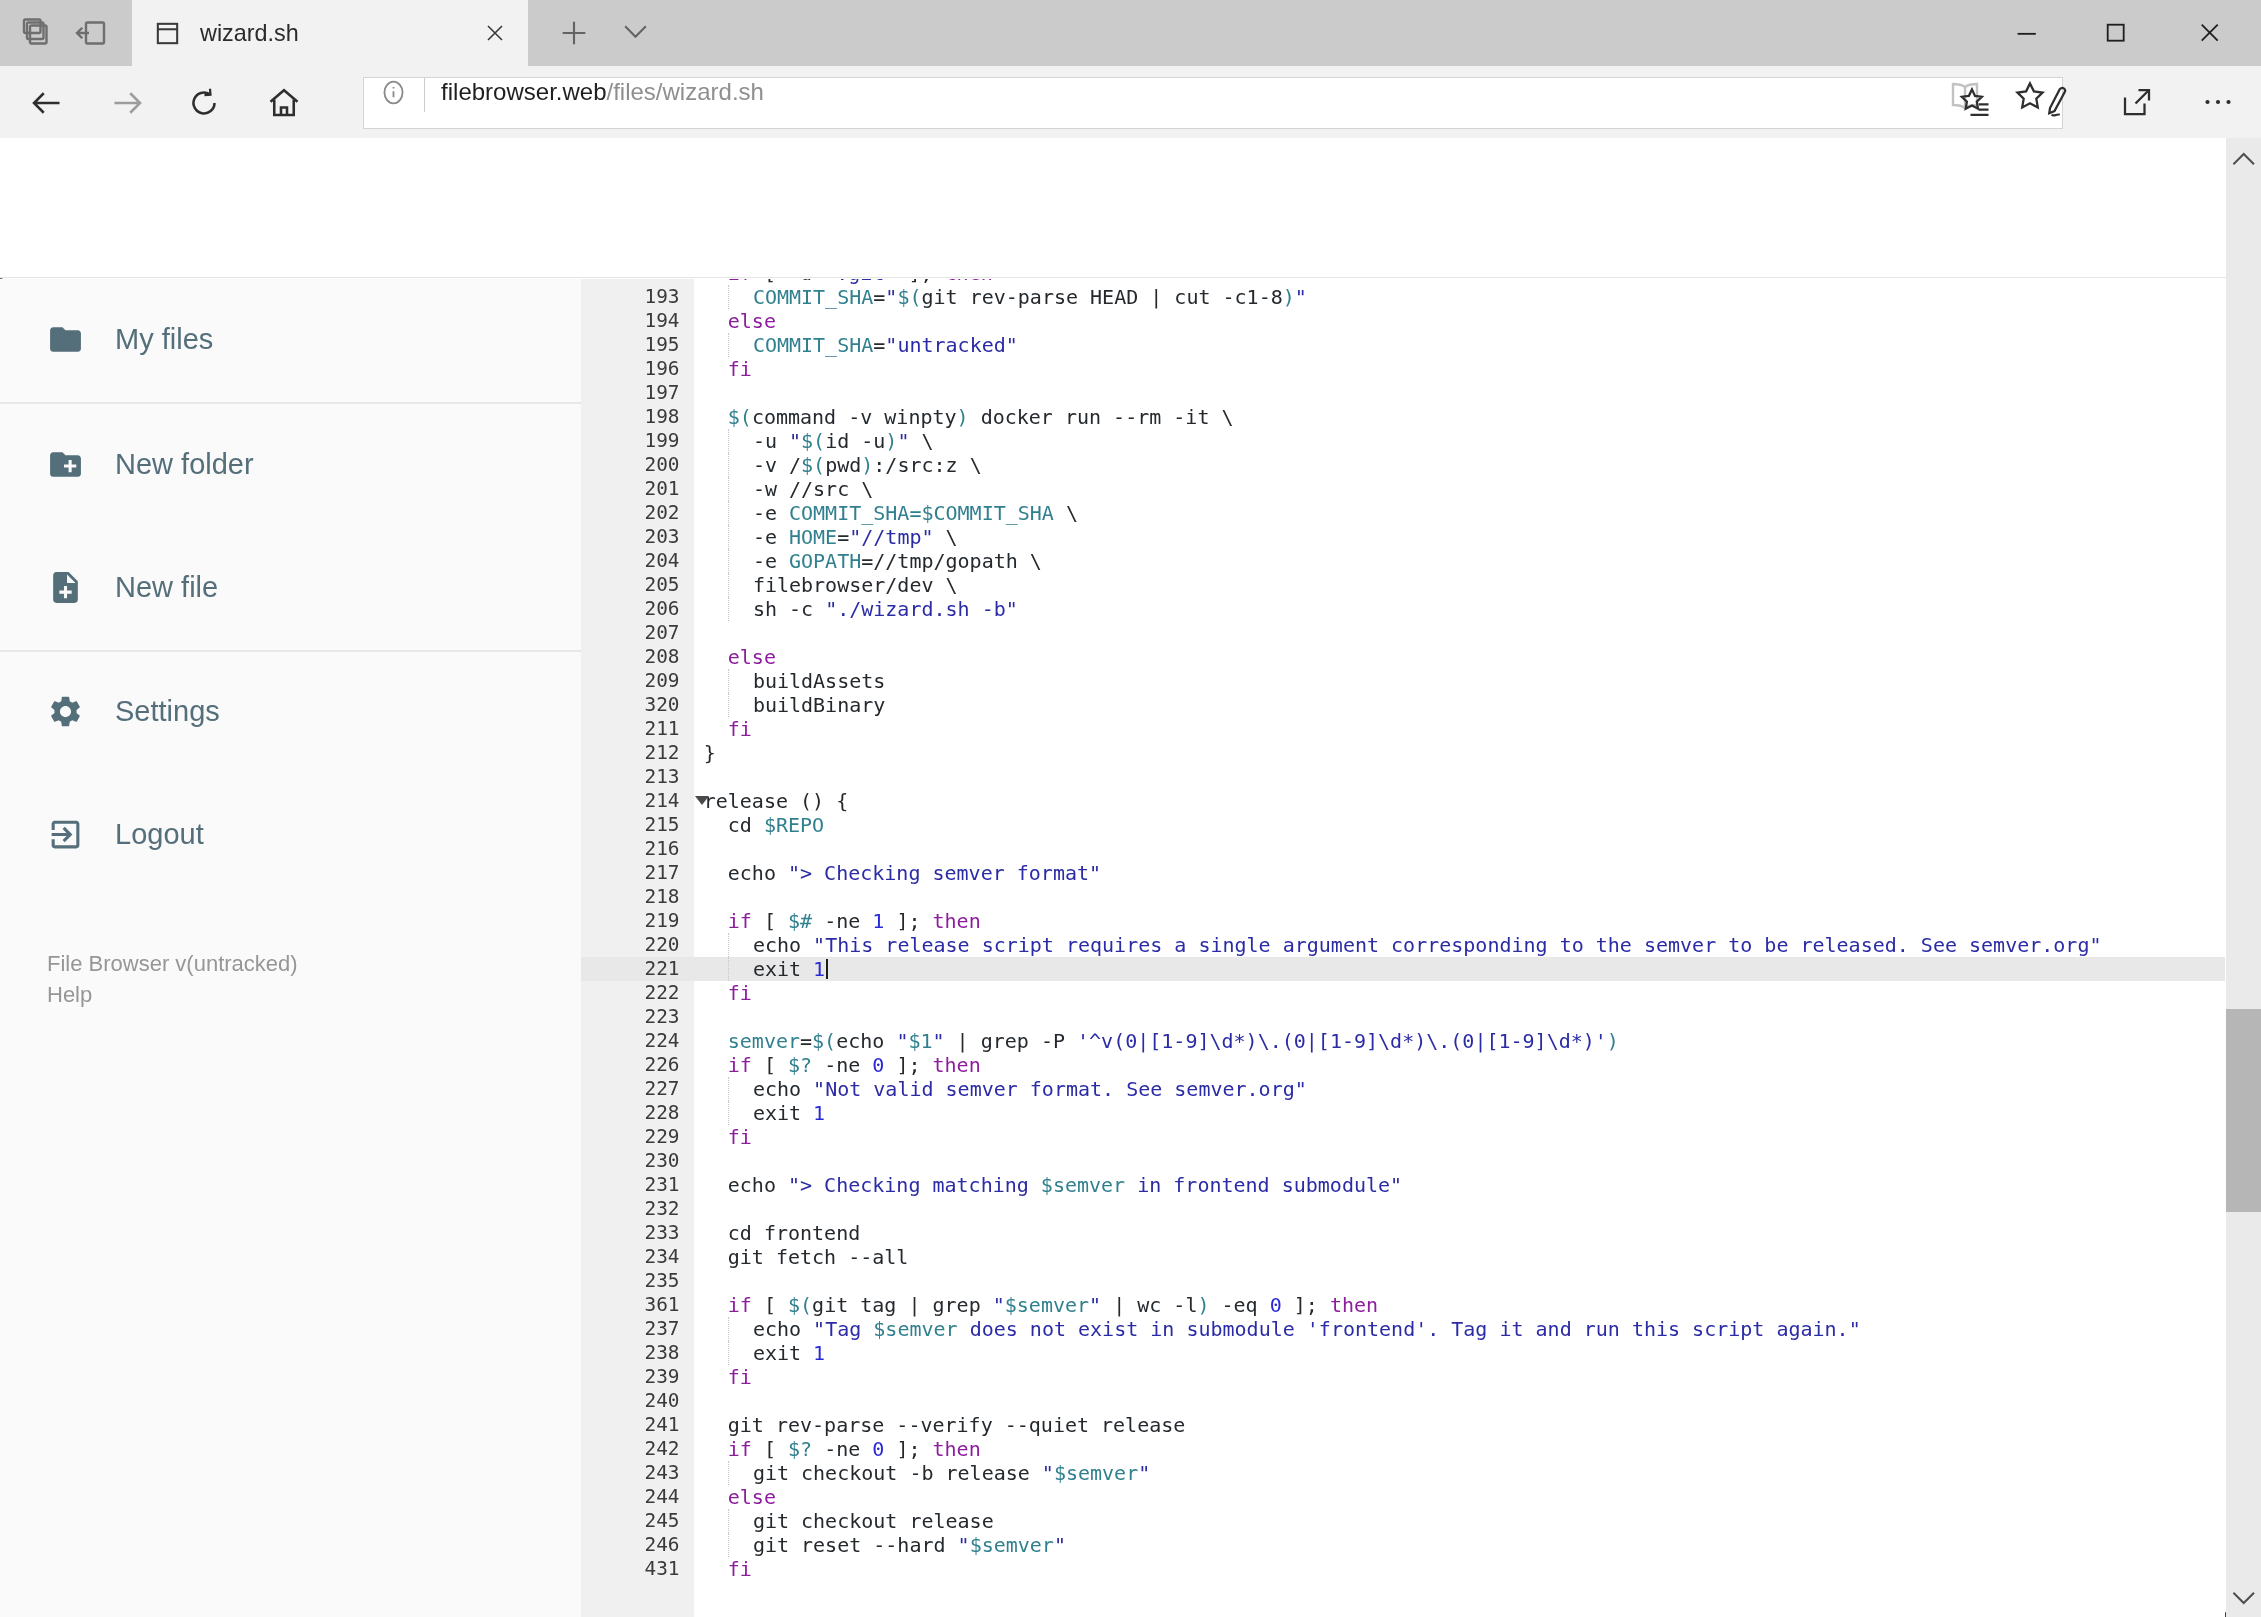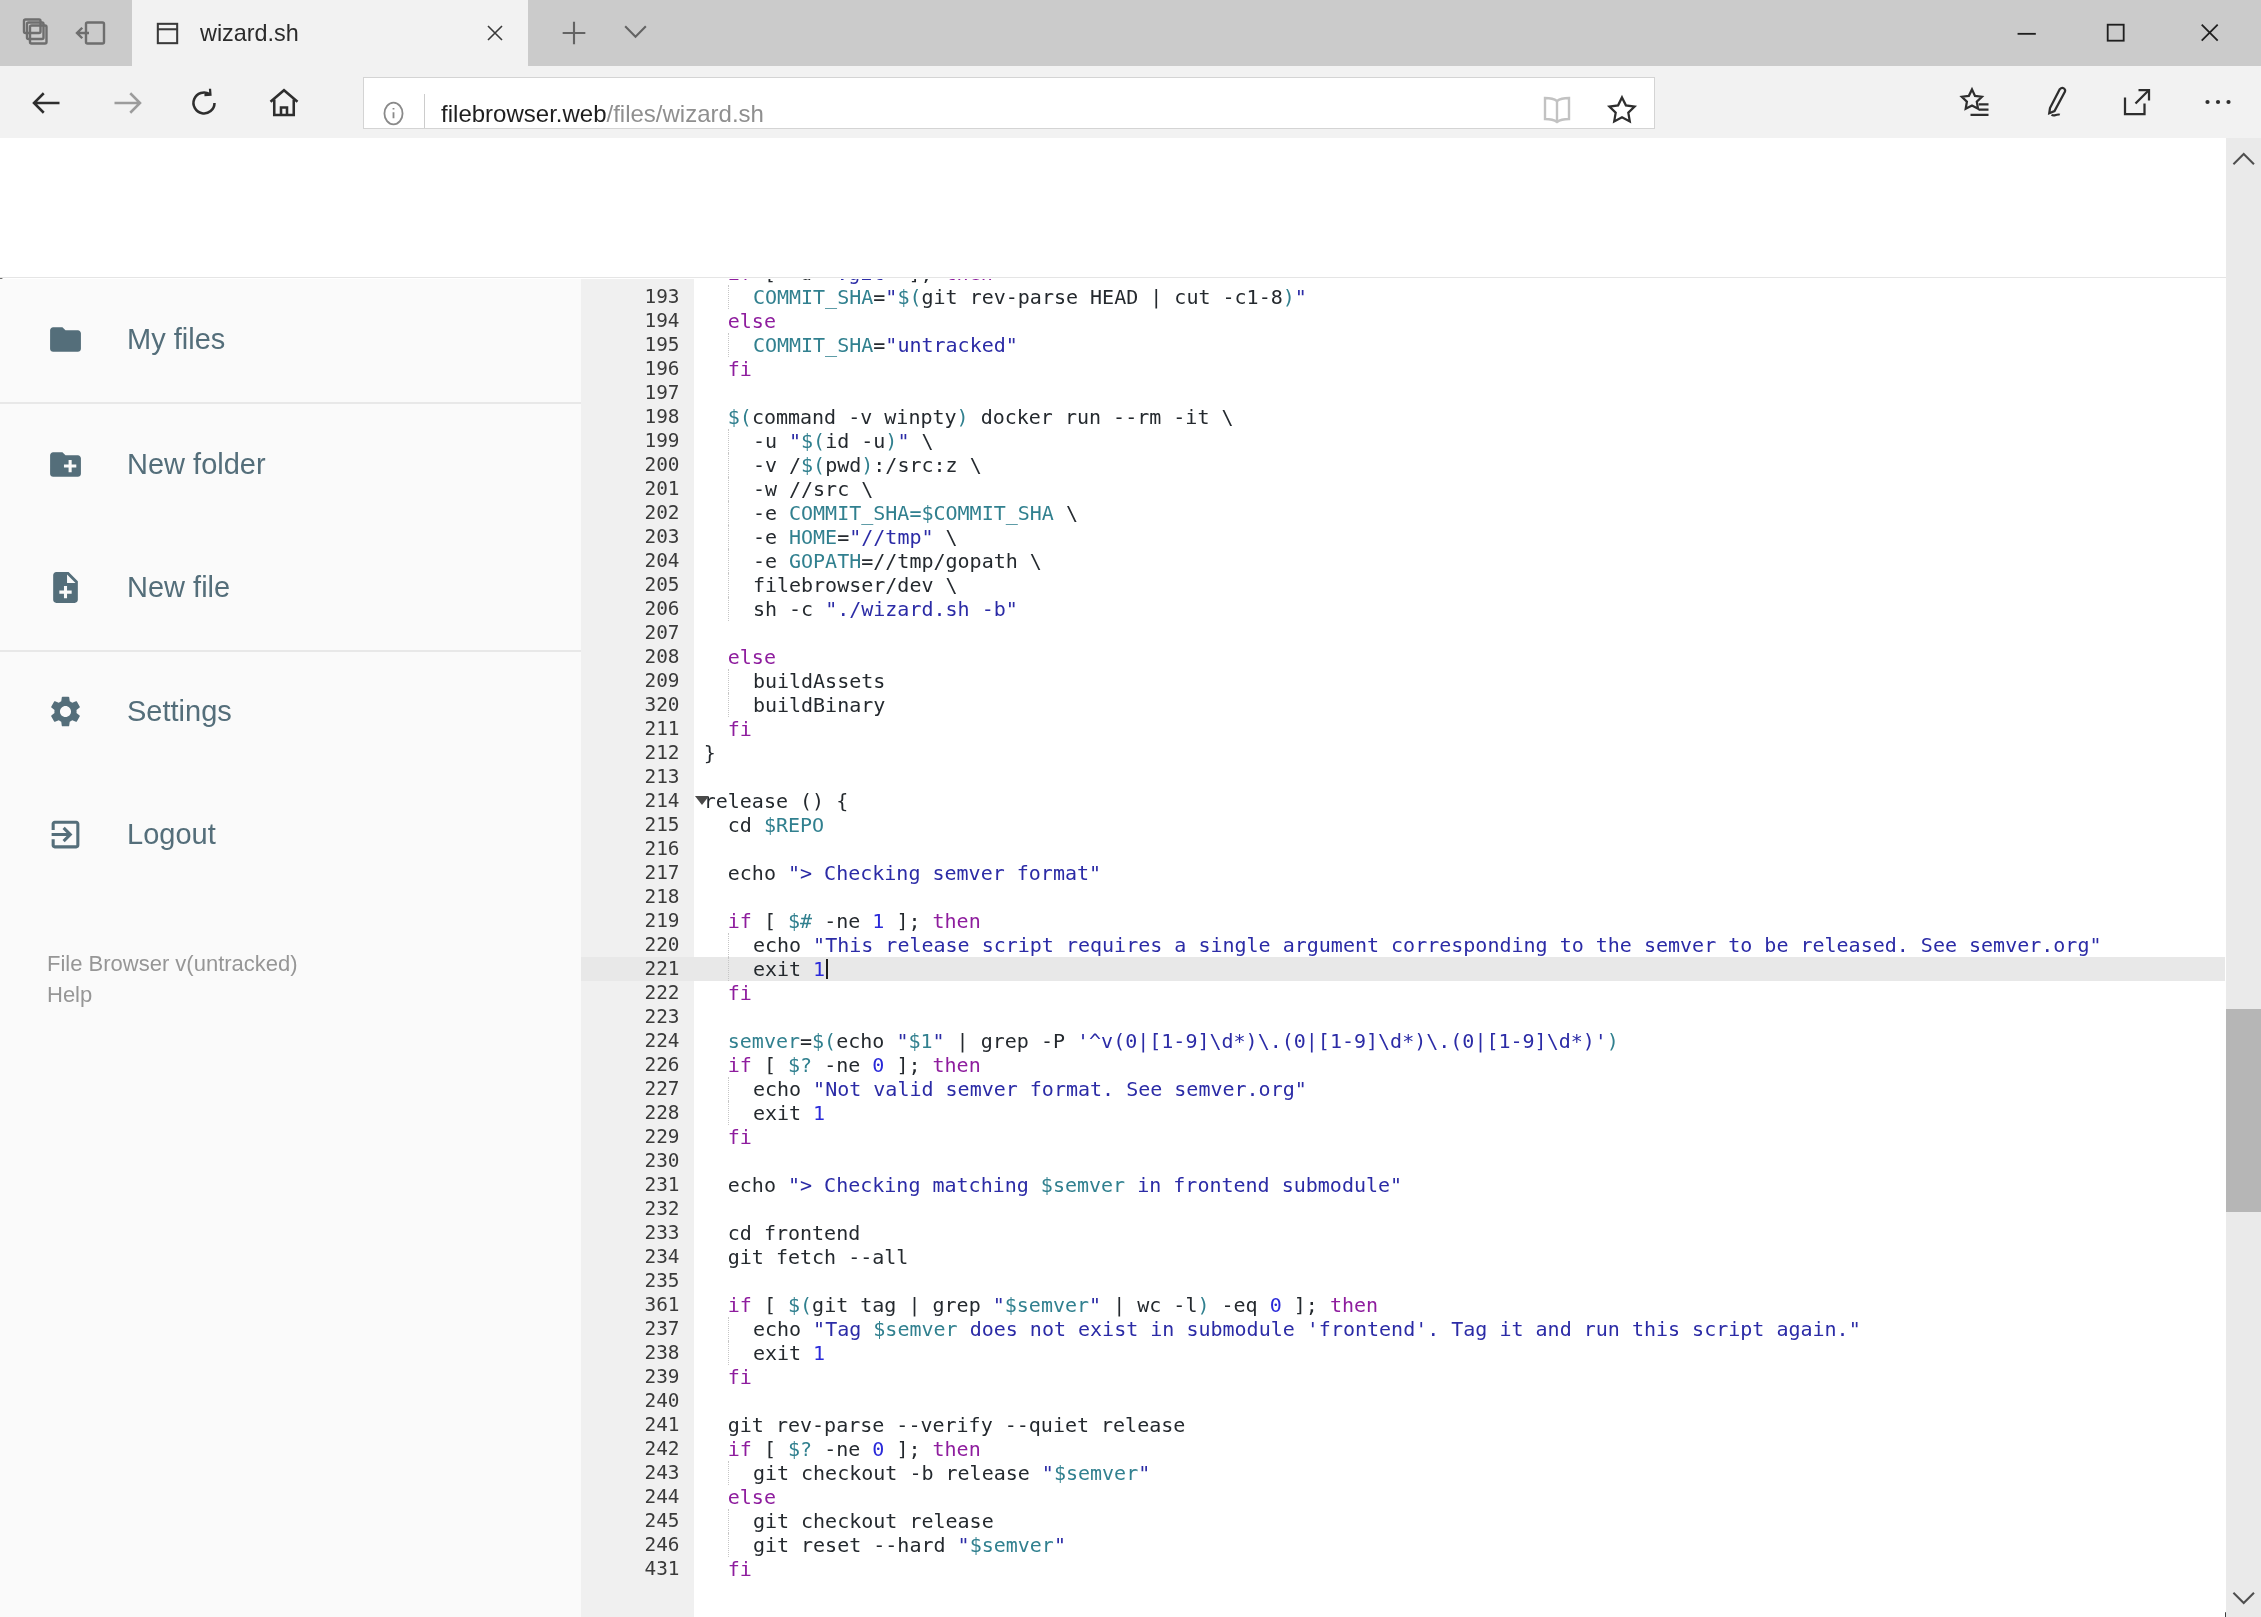--- a/index.html
+++ b/index.html
@@ -15,22 +15,22 @@
        display:flex;align-items:center;gap:18px;padding:0 21px;box-sizing:border-box;}
   .tab-title{font-size:23.4px;color:#2b2b2b;flex:1;white-space:nowrap;overflow:hidden;}
   .newtab{position:absolute;left:557px;top:16px;width:34px;height:34px;}
   .tabdrop{position:absolute;left:620px;top:21px;width:31px;height:24px;}
   .wbtn{position:absolute;top:0;height:66px;display:flex;align-items:center;justify-content:center;}
   .wbtn.min{left:1982px;width:89px}.wbtn.max{left:2071px;width:89px}.wbtn.cls{left:2160px;width:100px}
 
   
   .urlrow{position:absolute;left:0;top:66px;width:100%;height:72px;background:#f2f2f2;}
   .navbtn{position:absolute;top:18.6px;width:36px;height:36px;}
-  .urlbox{position:absolute;left:363px;top:10.5px;width:1292px;height:52px;background:#fff;
-          border:1.6px solid #d4d4d4;box-sizing:border-box;display:flex;align-items:flex-end;}
+  .urlbox{position:absolute;left:363px;top:10.5px;width:1700px;height:52px;background:#fff;
+          border:1.6px solid #d4d4d4;box-sizing:border-box;display:flex;align-items:flex-start;}
   .url-info{margin-left:14.5px;width:29px;height:29px;flex:0 0 auto}
   .url-sep{width:1.6px;height:34px;background:#ccc;margin:0 16px;flex:0 0 auto}
   .url-text{font-size:24px;white-space:nowrap}
   .url-host{color:#1f1f1f}.url-path{color:#8f8f8f}
   .url-right{margin-left:auto;display:flex;align-items:center;gap:29px;margin-right:14.5px}
   .browtools{position:absolute;left:1957px;top:0;height:72px;display:flex;align-items:center;gap:45px}
   .browtools .bt{width:36px;height:36px}
 
   
   .appheader{position:absolute;left:0;top:138px;width:2226px;height:140px;background:#fff;
@@ -42,21 +42,21 @@
              gap:21px;padding-left:26px;box-sizing:border-box;}
   .searchbox input{border:none;background:transparent;outline:none;font-family:"Liberation Sans",sans-serif;
                    font-size:27px;color:#444;width:662px;}
   .searchbox input::placeholder{color:#9e9e9e;opacity:1}
   .apptools{position:absolute;left:1449px;top:191px;display:flex;gap:50px;}
   .apptools .tool{width:36px;height:36px;}
   .apptools svg{fill:#546e7a}
 
   
   .sidebar{position:absolute;left:0;top:279px;width:581px;height:1338px;background:#fafafa;}
-  .sitem{position:absolute;left:0;width:581px;height:89px;display:flex;align-items:center;gap:43px;
+  .sitem{position:absolute;left:0;width:581px;height:89px;display:flex;align-items:center;gap:31px;
          padding-left:47px;box-sizing:border-box;color:#546e7a;font-size:29px;}
   .sitem svg{fill:#546e7a;width:37px;height:37px;flex:0 0 auto}
   .sdiv{position:absolute;left:0;width:581px;height:1.6px;background:#e8e8e8;}
   .sfoot{position:absolute;left:47px;font-size:22px;color:#969696;}
 
   
   .editor{position:absolute;left:581px;top:279px;width:1644px;height:1338px;background:#fff;overflow:hidden;}
   .gutterbg{position:absolute;left:0;top:0;width:113px;height:100%;background:#f0f0f0;}
   .lines{position:absolute;left:0;top:-18px;right:0;}
   .row{display:flex;height:24px;position:relative;}

